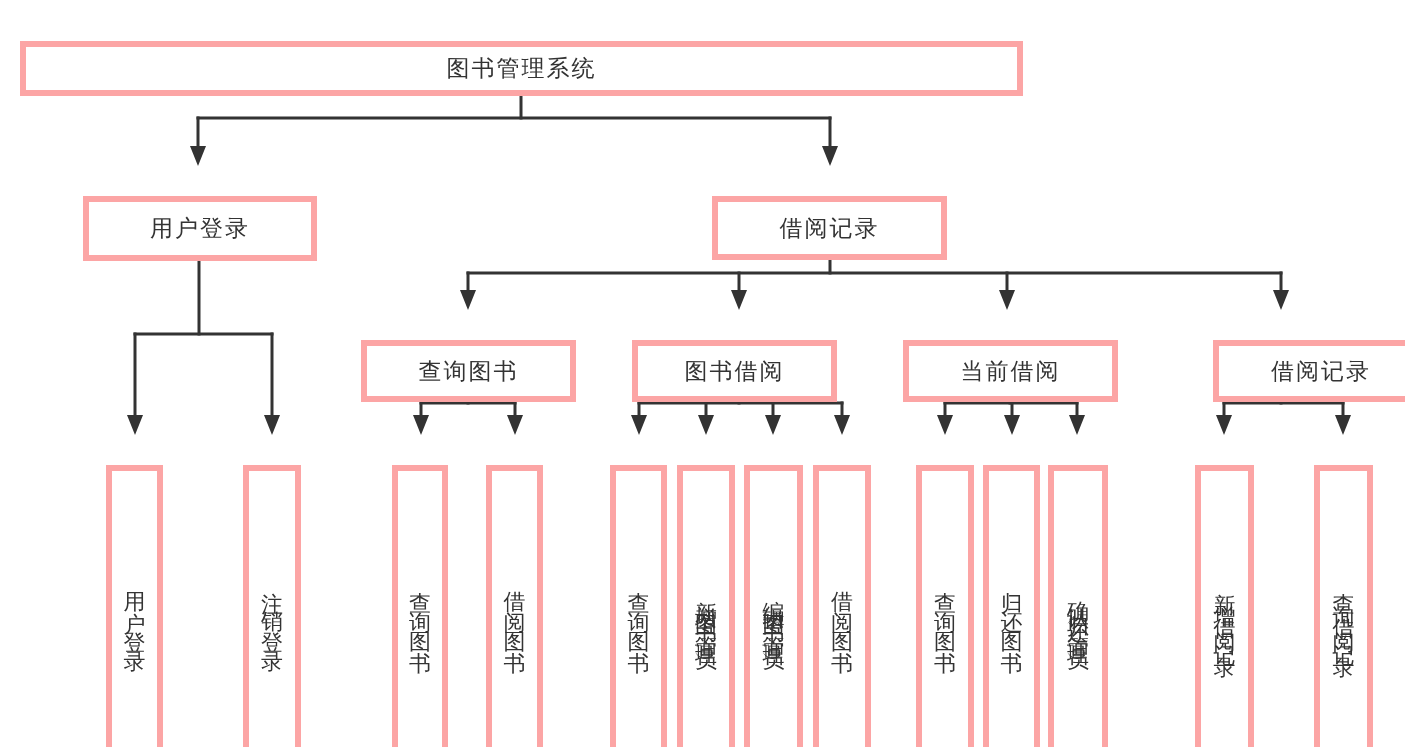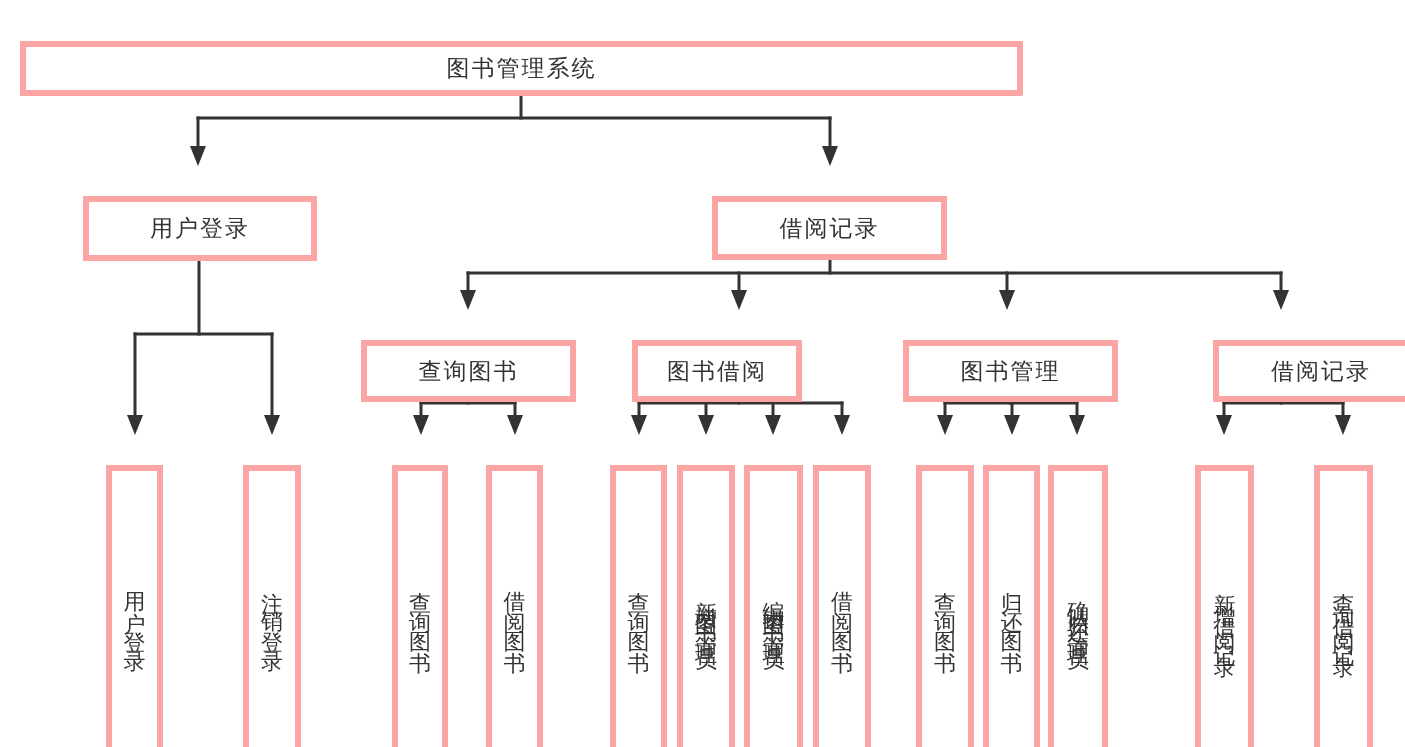--- a/index.html
+++ b/index.html
@@ -125,22 +125,22 @@
     <line x1="1343" y1="403" x2="1343" y2="417"></line>
       <polygon points="1335,415 1351,415 1343,435"></polygon>
   </svg>
 
   <div class="node h-node" style="left:20px; top:13px; width:1003px; height:55px;">图书管理系统</div>
 
   <div class="node h-node" style="left:83px; top:168px; width:234px; height:65px;">用户登录</div>
   <div class="node h-node" style="left:712px; top:168px; width:235px; height:64px;">借阅记录</div>
 
   <div class="node h-node" style="left:361px; top:312px; width:215px; height:62px;">查询图书</div>
-  <div class="node h-node" style="left:632px; top:312px; width:170px; height:62px;">图书借阅</div>
-  <div class="node h-node" style="left:903px; top:312px; width:215px; height:62px;">图书管理</div>
+  <div class="node h-node" style="left:632px; top:312px; width:205px; height:62px;">图书借阅</div>
+  <div class="node h-node" style="left:903px; top:312px; width:215px; height:62px;">当前借阅</div>
   <div class="node h-node" style="left:1213px; top:312px; width:216px; height:62px;">借阅记录</div>
 
   <div class="node v-node ls4" style="left:106px; top:437px; width:57px; height:298px;">用户登录</div>
   <div class="node v-node ls4" style="left:243px; top:437px; width:58px; height:298px;">注销登录</div>
 
   <div class="node v-node ls4" style="left:392px; top:437px; width:56px; height:298px;">查询图书</div>
   <div class="node v-node ls4" style="left:486px; top:437px; width:57px; height:298px;">借阅图书</div>
 
   <div class="node v-node ls4" style="left:610px; top:437px; width:57px; height:298px;">查询图书</div>
   <div class="node v-node ls9" style="left:677px; top:437px; width:58px; height:298px;">新增图书（管理员）</div>

